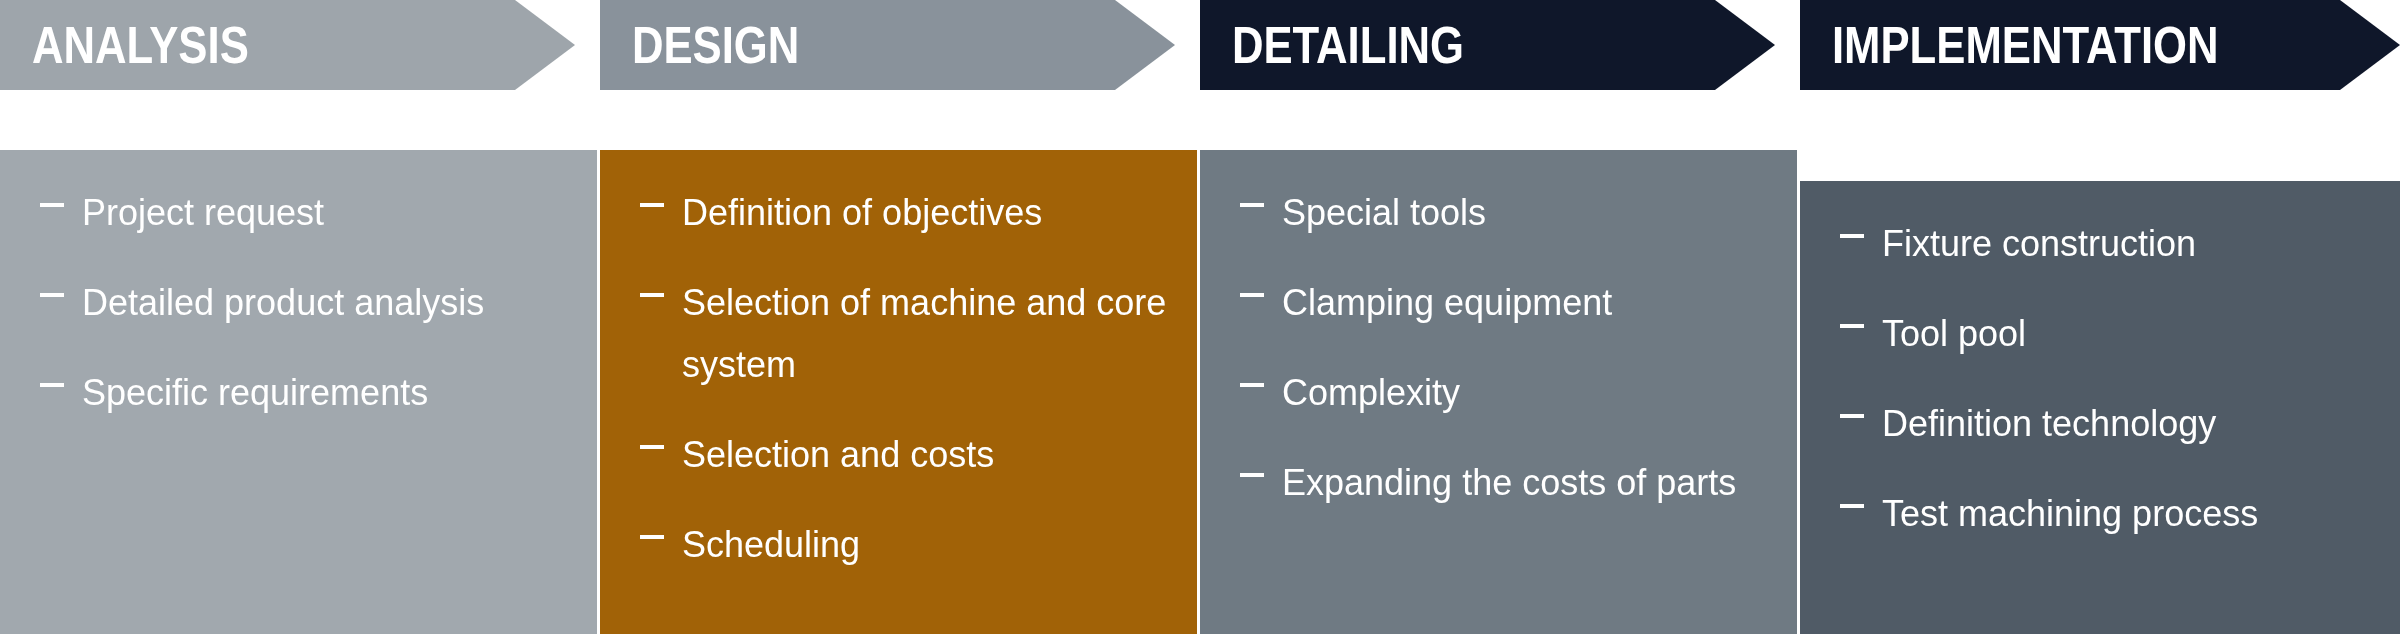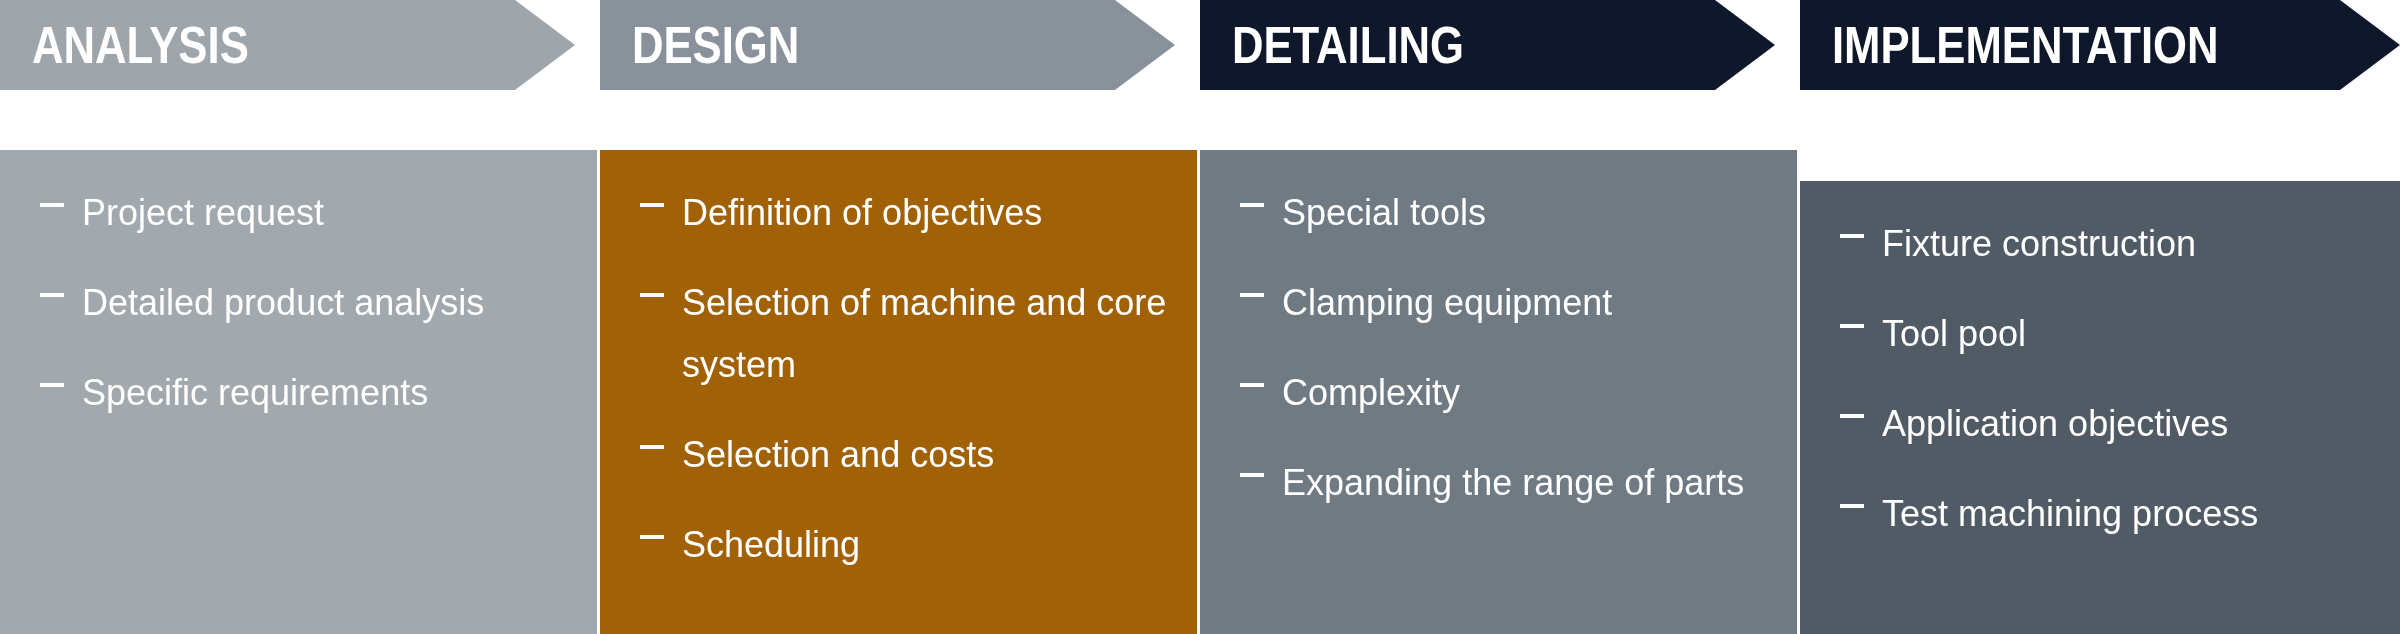--- a/index.html
+++ b/index.html
@@ -145,21 +145,21 @@
     <span class="item-text">Clamping equipment</span>
   </li>
 
   <li class="item">
     <span class="dash"></span>
     <span class="item-text">Complexity</span>
   </li>
 
   <li class="item">
     <span class="dash"></span>
-    <span class="item-text">Expanding the range of parts</span>
+    <span class="item-text">Expanding the costs of parts</span>
   </li>
 </ul>
     </div>
   </section>
 
   <section class="phase">
     <header class="arrow" style="background: #0f172a;">
       <span class="arrow-label">IMPLEMENTATION</span>
     </header>
     <div class="panel" style="background: rgb(80, 91, 102); margin-top: 31px;">
@@ -169,21 +169,21 @@
     <span class="item-text">Fixture construction</span>
   </li>
 
   <li class="item">
     <span class="dash"></span>
     <span class="item-text">Tool pool</span>
   </li>
 
   <li class="item">
     <span class="dash"></span>
-    <span class="item-text">Application objectives</span>
+    <span class="item-text">Definition technology</span>
   </li>
 
   <li class="item">
     <span class="dash"></span>
     <span class="item-text">Test machining process</span>
   </li>
 </ul>
     </div>
   </section>
 </div>

